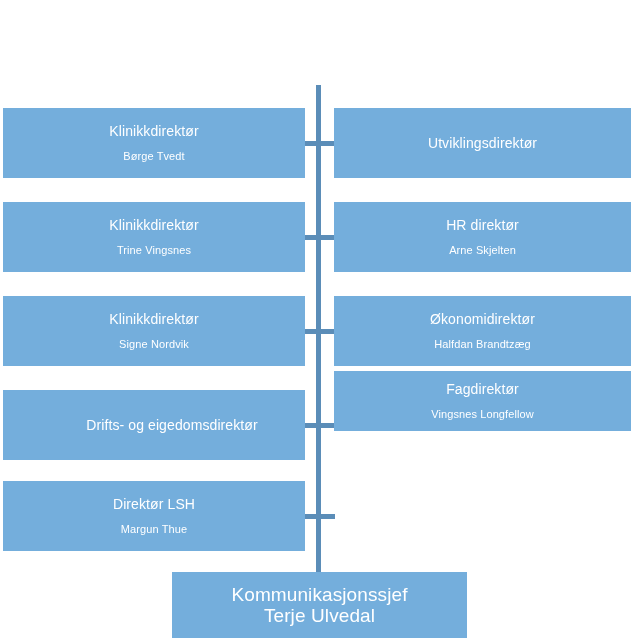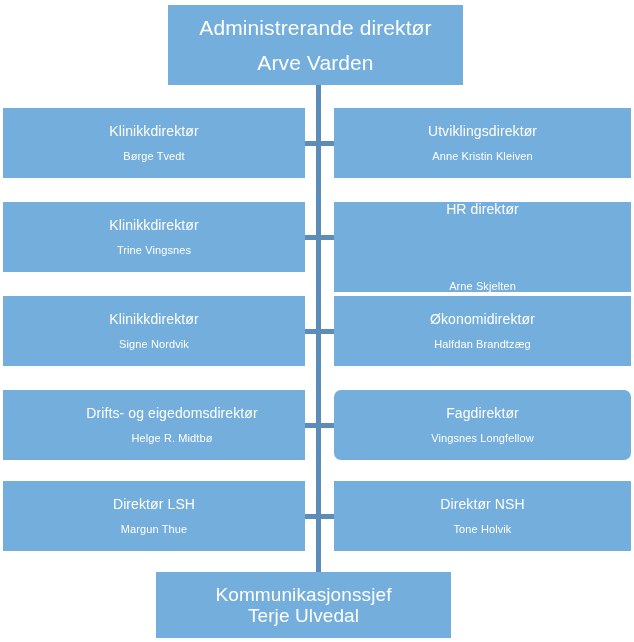--- a/index.html
+++ b/index.html
@@ -80,73 +80,63 @@
 
   <div class="stub" style="left:303px; top:329px; width:16px;"></div>
   <div class="stub" style="left:316px; top:329px; width:19px;"></div>
 
   <div class="stub" style="left:303px; top:423px; width:16px;"></div>
   <div class="stub" style="left:316px; top:423px; width:19px;"></div>
 
   <div class="stub" style="left:303px; top:514px; width:16px;"></div>
   <div class="stub" style="left:316px; top:514px; width:19px;"></div>
 
-  <div class="node node-root" style="left:168px; top:5px; width:295px; height:80px;">
-    <span class="role">Administrerande direktør</span>
-    <span class="person">Arve Varden</span>
-  </div>
 
   <div class="node" style="left:3px; top:108px; width:302px; height:70px;">
     <span class="role">Klinikkdirektør</span>
     <span class="person">Børge Tvedt</span>
   </div>
 
   <div class="node" style="left:3px; top:202px; width:302px; height:70px;">
     <span class="role">Klinikkdirektør</span>
     <span class="person">Trine Vingsnes</span>
   </div>
 
   <div class="node" style="left:3px; top:296px; width:302px; height:70px;">
     <span class="role">Klinikkdirektør</span>
     <span class="person">Signe Nordvik</span>
   </div>
 
   <div class="node" style="left:3px; top:390px; width:302px; height:70px;padding-left:36px;">
     <span class="role">Drifts- og eigedomsdirektør</span>
-    <span class="person">Helge R. Midtbø</span>
   </div>
 
   <div class="node" style="left:3px; top:481px; width:302px; height:70px;">
     <span class="role">Direktør LSH</span>
     <span class="person">Margun Thue</span>
   </div>
 
   <div class="node" style="left:334px; top:108px; width:297px; height:70px;text-align:right;">
     <span class="role">Utviklingsdirektør</span>
-    <span class="person">Anne Kristin Kleiven</span>
   </div>
 
-  <div class="node" style="left:334px; top:202px; width:297px; height:90px;justify-content:space-between;">
+  <div class="node" style="left:334px; top:202px; width:297px; height:70px;">
     <span class="role">HR direktør</span>
     <span class="person">Arne Skjelten</span>
   </div>
 
   <div class="node" style="left:334px; top:296px; width:297px; height:70px;text-align:center;">
     <span class="role">Økonomidirektør</span>
     <span class="person">Halfdan Brandtzæg</span>
   </div>
 
-  <div class="node" style="left:334px; top:390px; width:297px; height:70px;border-radius:7px;">
+  <div class="node" style="left:334px; top:371px; width:297px; height:60px;">
     <span class="role">Fagdirektør</span>
     <span class="person">Vingsnes Longfellow</span>
   </div>
 
-  <div class="node" style="left:334px; top:481px; width:297px; height:70px;">
-    <span class="role">Direktør NSH</span>
-    <span class="person">Tone Holvik</span>
-  </div>
 
-  <div class="node node-bottom" style="left:156px; top:572px; width:295px; height:66px;">
+  <div class="node node-bottom" style="left:172px; top:572px; width:295px; height:66px;">
     <span class="role">Kommunikasjonssjef</span>
     <span class="person">Terje Ulvedal</span>
   </div>
 
 </div>
 
 </body></html>

